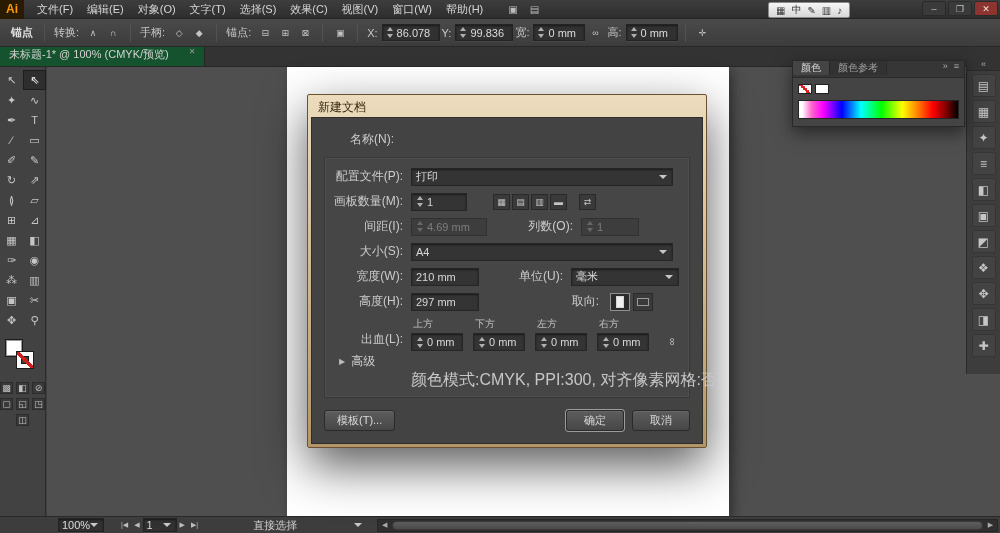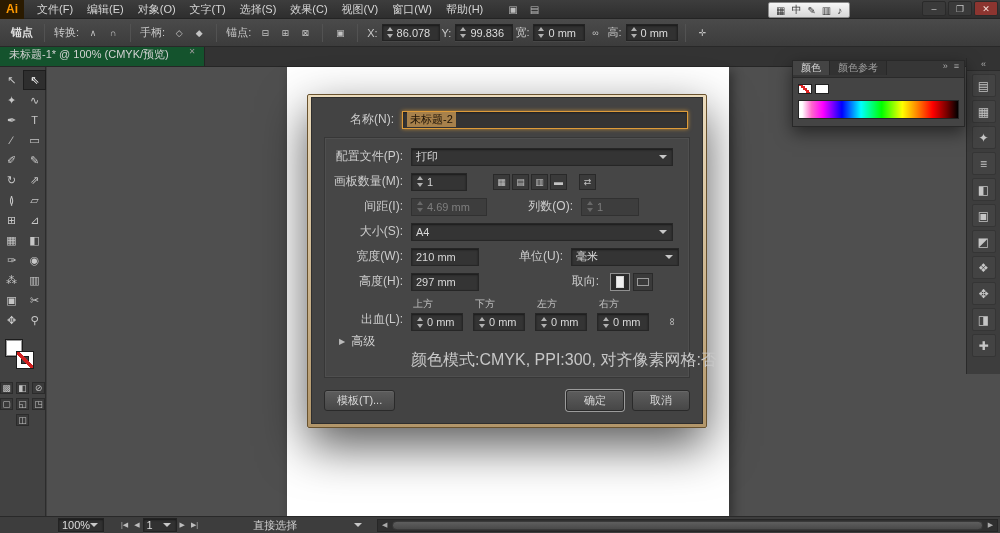--- a/index.html
+++ b/index.html
@@ -288,27 +288,25 @@
       <span class="tb-btn">▢</span>
       <span class="tb-btn">◱</span>
       <span class="tb-btn">◳</span>
     </div>
     <div class="tb-row">
       <span class="tb-btn">◫</span>
     </div>
   </div>
 
   <div class="dialog">
+    <div class="dlg-title">新建文档</div>
     <div class="dlg-body">
 
       <div class="drow">
         <span class="dlbl">名称(N):</span>
-        <div class="dfld name-fld">
-          <span class="seltext">未标题-2</span>
-        </div>
       </div>
 
       <div class="grp">
         <div class="drow">
           <span class="dlbl">配置文件(P):</span>
           <div class="dfld dd" style="width:262px">
             <span>打印</span>
           </div>
         </div>
         <div class="drow">

